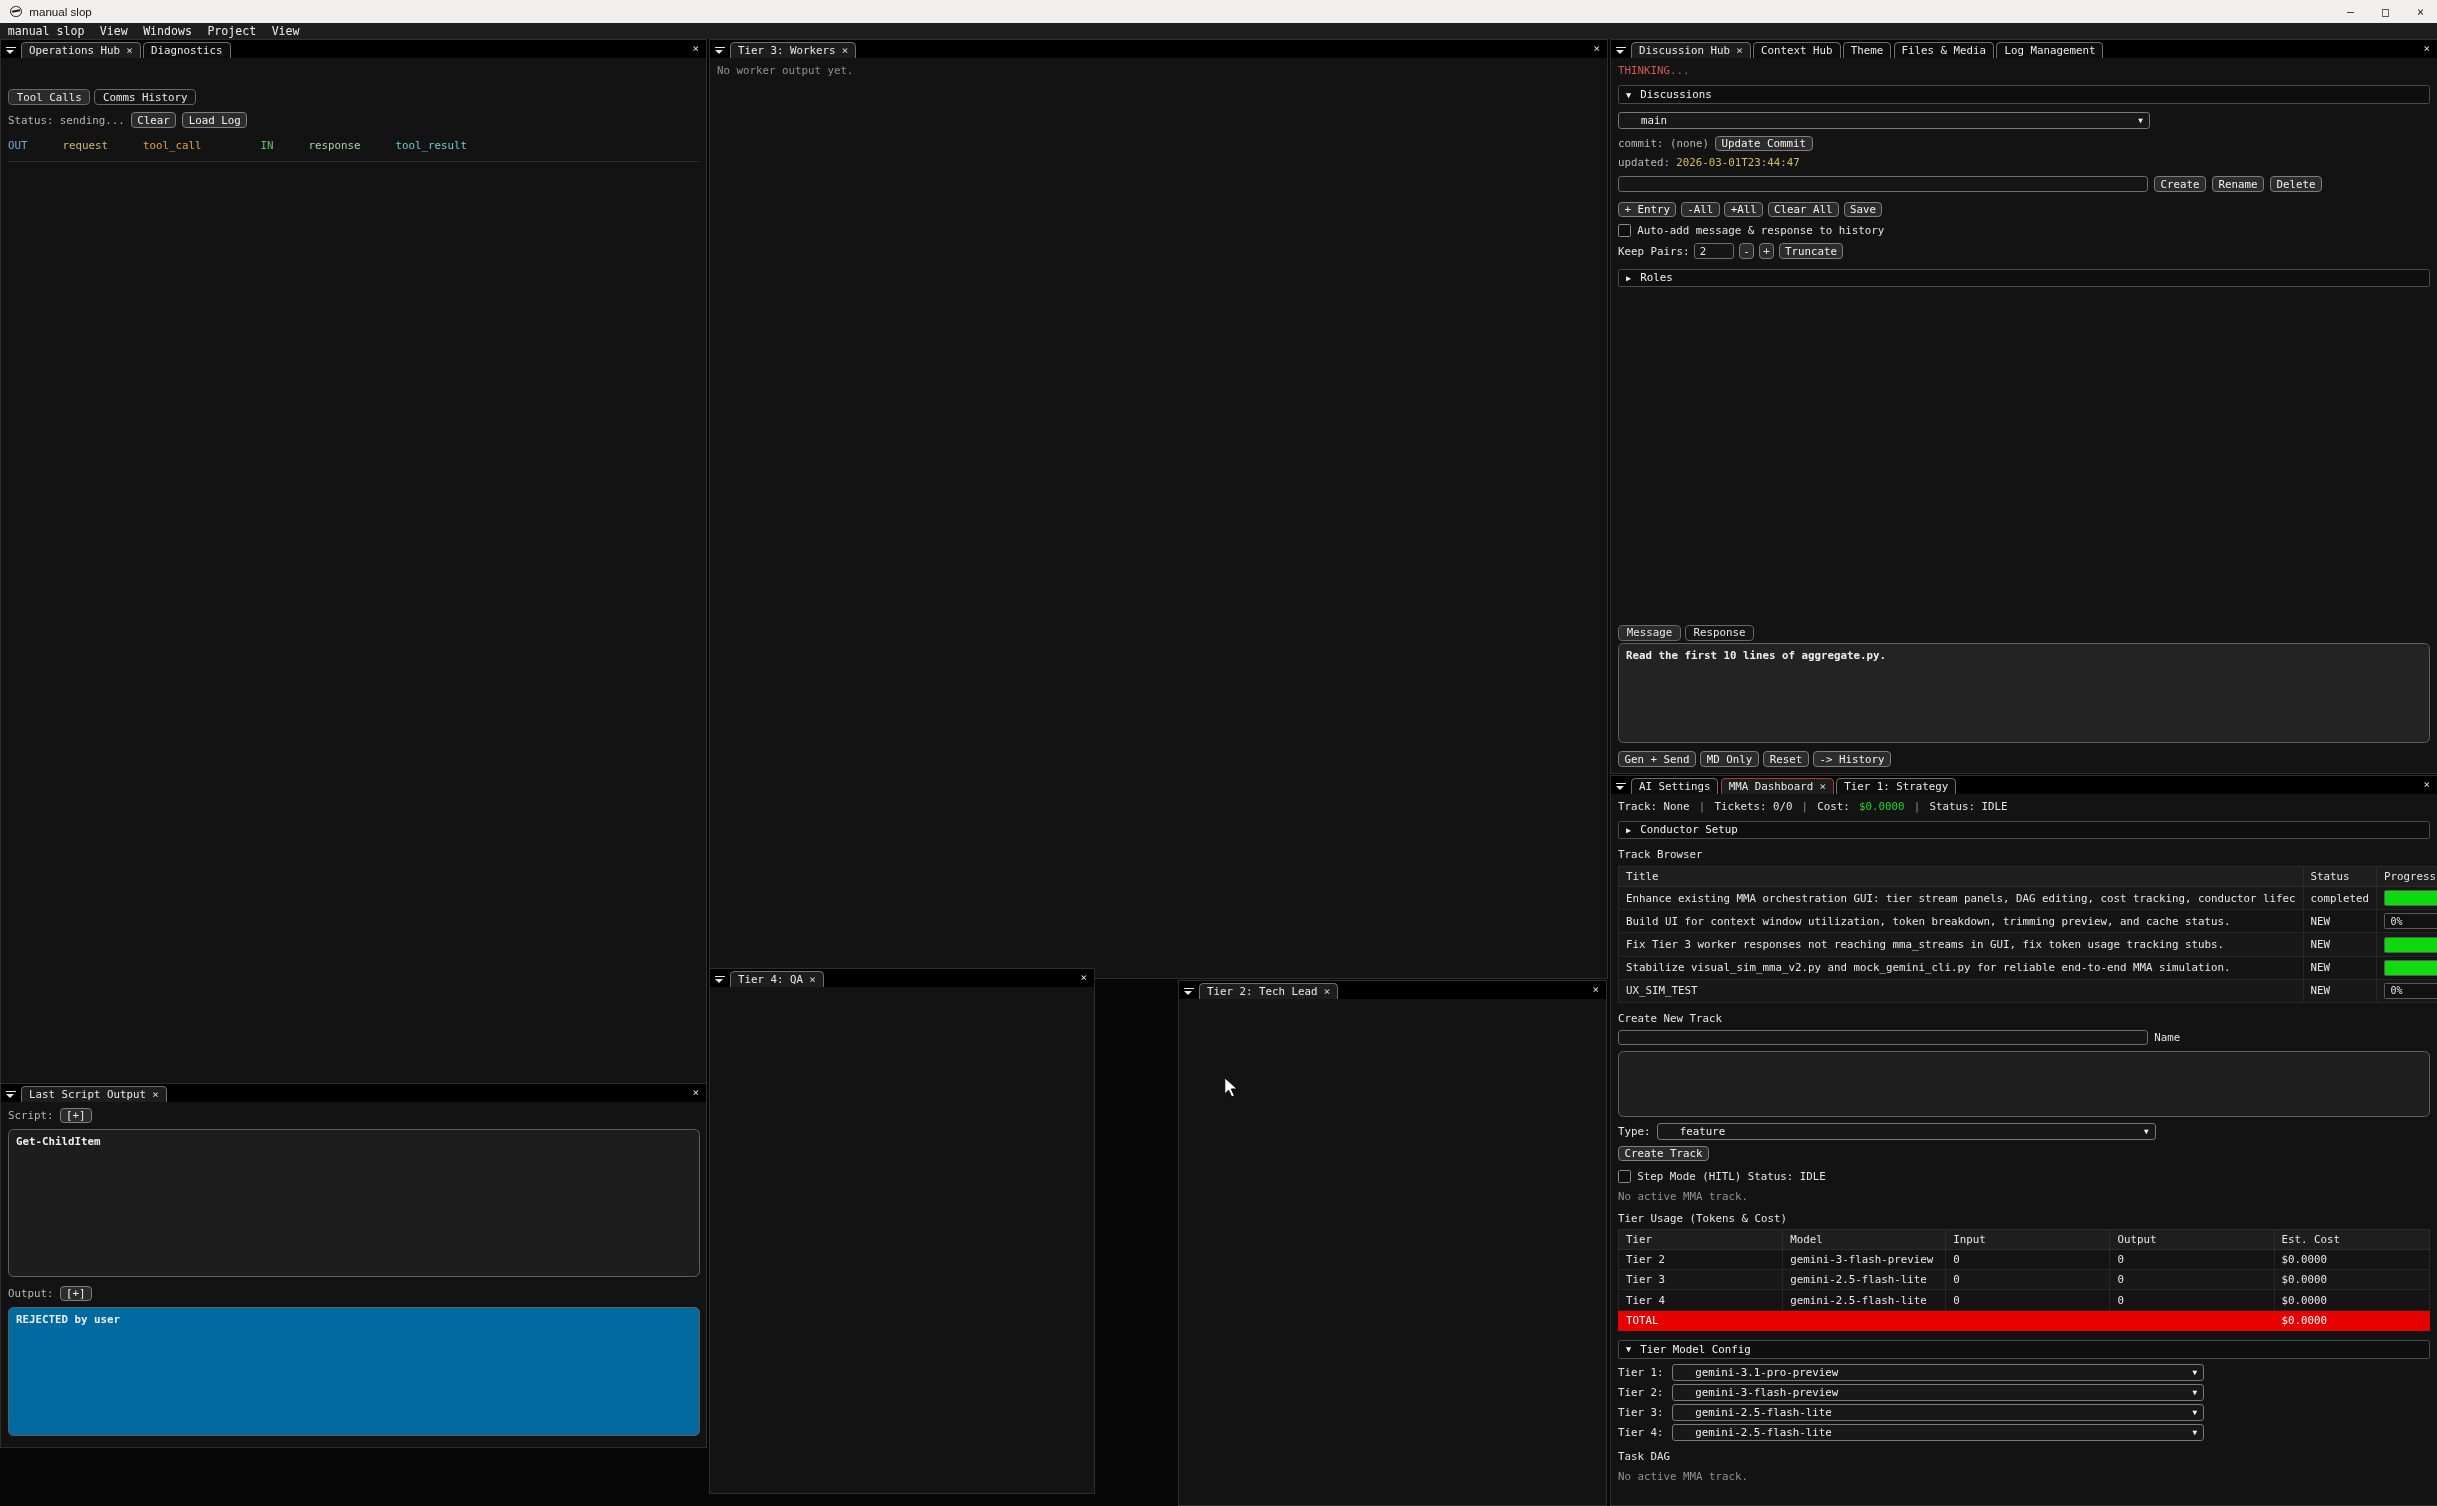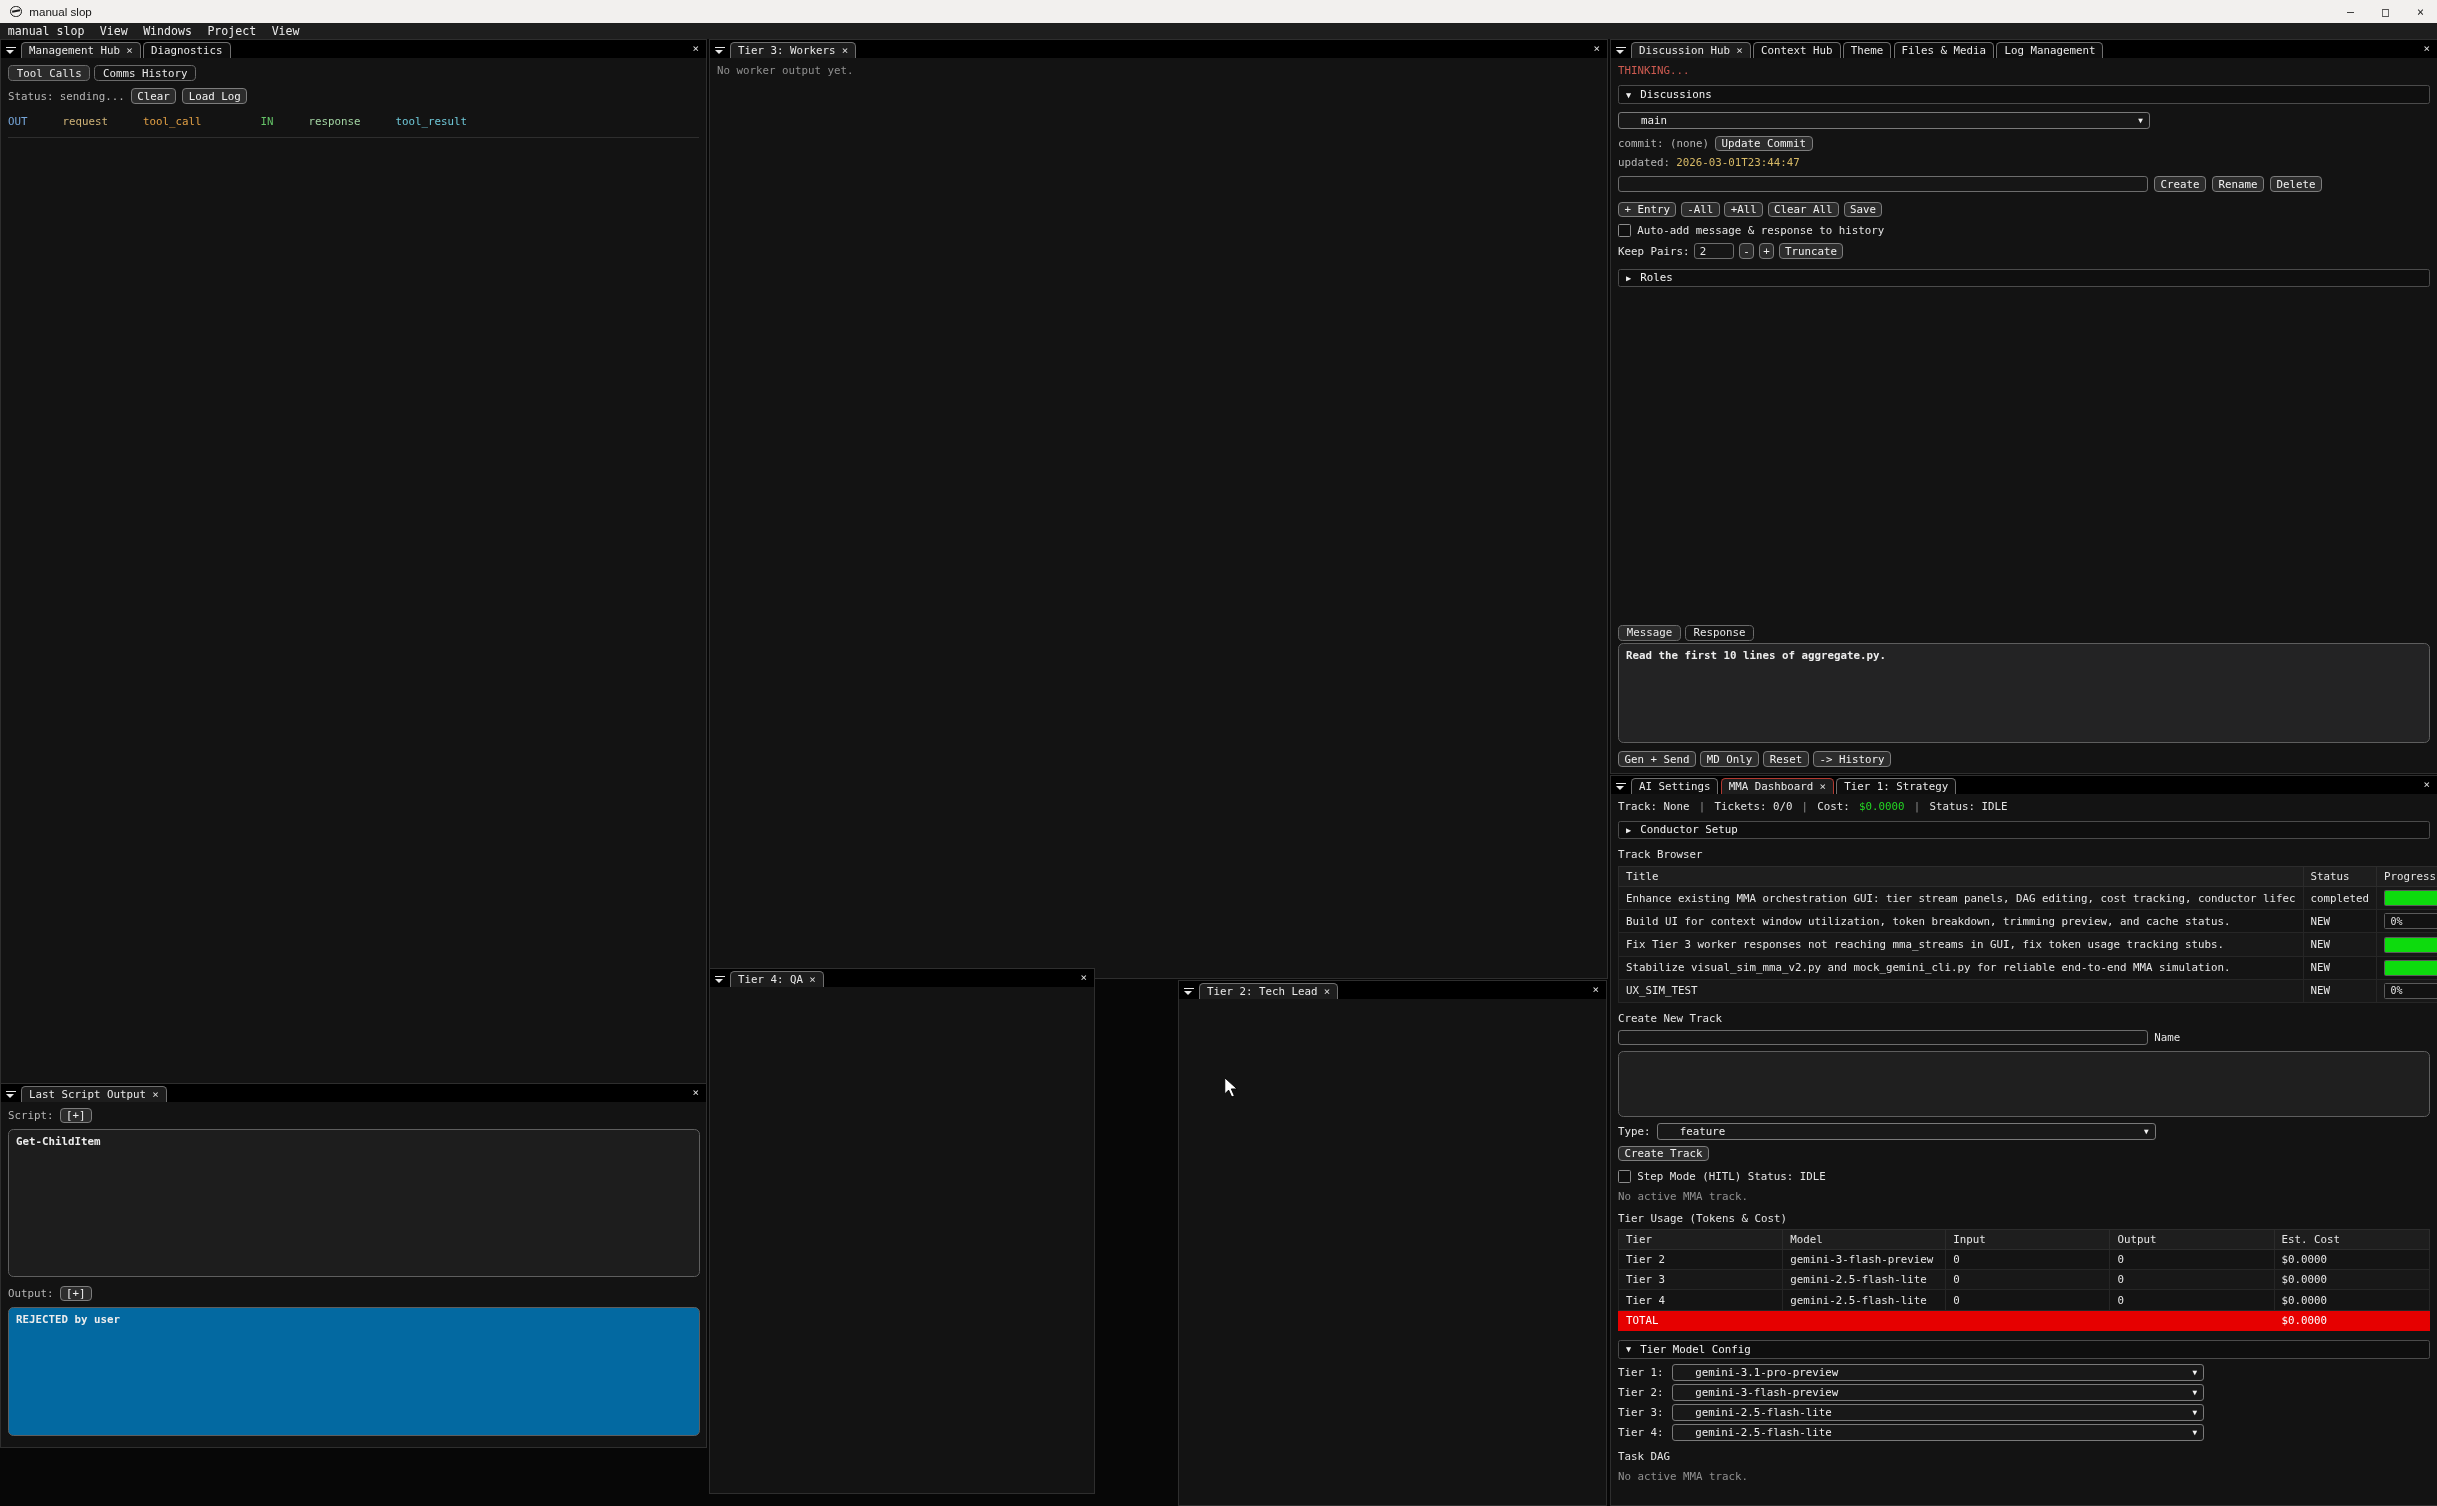--- a/index.html
+++ b/index.html
@@ -39,21 +39,21 @@
   .content { flex:1; padding:6.2px 7px; position:relative; overflow:hidden;
     display:flex; flex-direction:column; align-items:flex-start; color:#e4e4e4; font-size:10.8px; }
 
   .row { display:flex; align-items:center; gap:6.2px; }
   .btn { display:inline-flex; align-items:center; justify-content:center; background:#2c2c2c;
     border:0.8px solid #7d7d7d; border-radius:3.9px; color:#f1f1f1; font-size:10.8px;
     padding:0.8px 7px; height:17px; white-space:nowrap; }
   .btn.small { height:15.4px; padding:0 5.4px; }
   .pill-tabs { display:flex; gap:3.9px; }
   .pill { border:0.8px solid #6a6a6a; border-radius:4.6px; padding:0.8px 7.7px; font-size:10.8px;
-    color:#e9e9e9; background:#151515; height:16px; display:flex; align-items:center; }
+    color:#e9e9e9; background:#151515; height:16px; display:flex; align-items:center;margin-top:24px; }
   .pill.active { background:#2b2b2b; }
   .input { background:#161616; border:0.8px solid #6d6d6d; border-radius:3.1px; height:15.4px;
     color:#e9e9e9; font-size:10.8px; padding:0 4.6px; font-family:"DejaVu Sans Mono",monospace; }
   .select { background:#181818; border:0.8px solid #7a7a7a; border-radius:3.1px; height:17px;
     color:#eee; font-size:10.8px; padding:0 20px 0 22px; display:flex; align-items:center; position:relative; }
   .select .dd { position:absolute; right:2.3px; top:2.3px; bottom:2.3px; width:12.3px; display:flex;
     align-items:center; justify-content:center; font-size:7.7px; color:#f2f2f2; }
   .ta { background:#232324; border:0.8px solid #5e5e5e; border-radius:5.4px; color:#ededed;
     font-size:10.8px; padding:5.4px 7px; font-family:"DejaVu Sans Mono",monospace; resize:none; outline:none;font-weight:bold; }
   .collapse { border:0.8px solid #4b4b4b; border-radius:2.3px; background:#0f0f0f; height:18.5px;
@@ -109,21 +109,21 @@
   <div class="menu-item">View</div>
 </div>
 
 <div class="panel" style="left:0; top:39px; width:707px; height:1102px;">
   <div class="tabbar">
     <div class="dock-caret">
         <div class="bar"></div>
         <div class="tri"></div>
       </div>
     <div class="tab active">
-      <span>Management Hub</span>
+      <span>Operations Hub</span>
       <span class="x">×</span>
     </div>
     <div class="tab">
       <span>Diagnostics</span>
     </div>
     <div class="tabbar-close">×</div>
   </div>
   <div class="content">
     <div class="pill-tabs" style="margin-top:1.5px;">
       <div class="pill active">Tool Calls</div>

